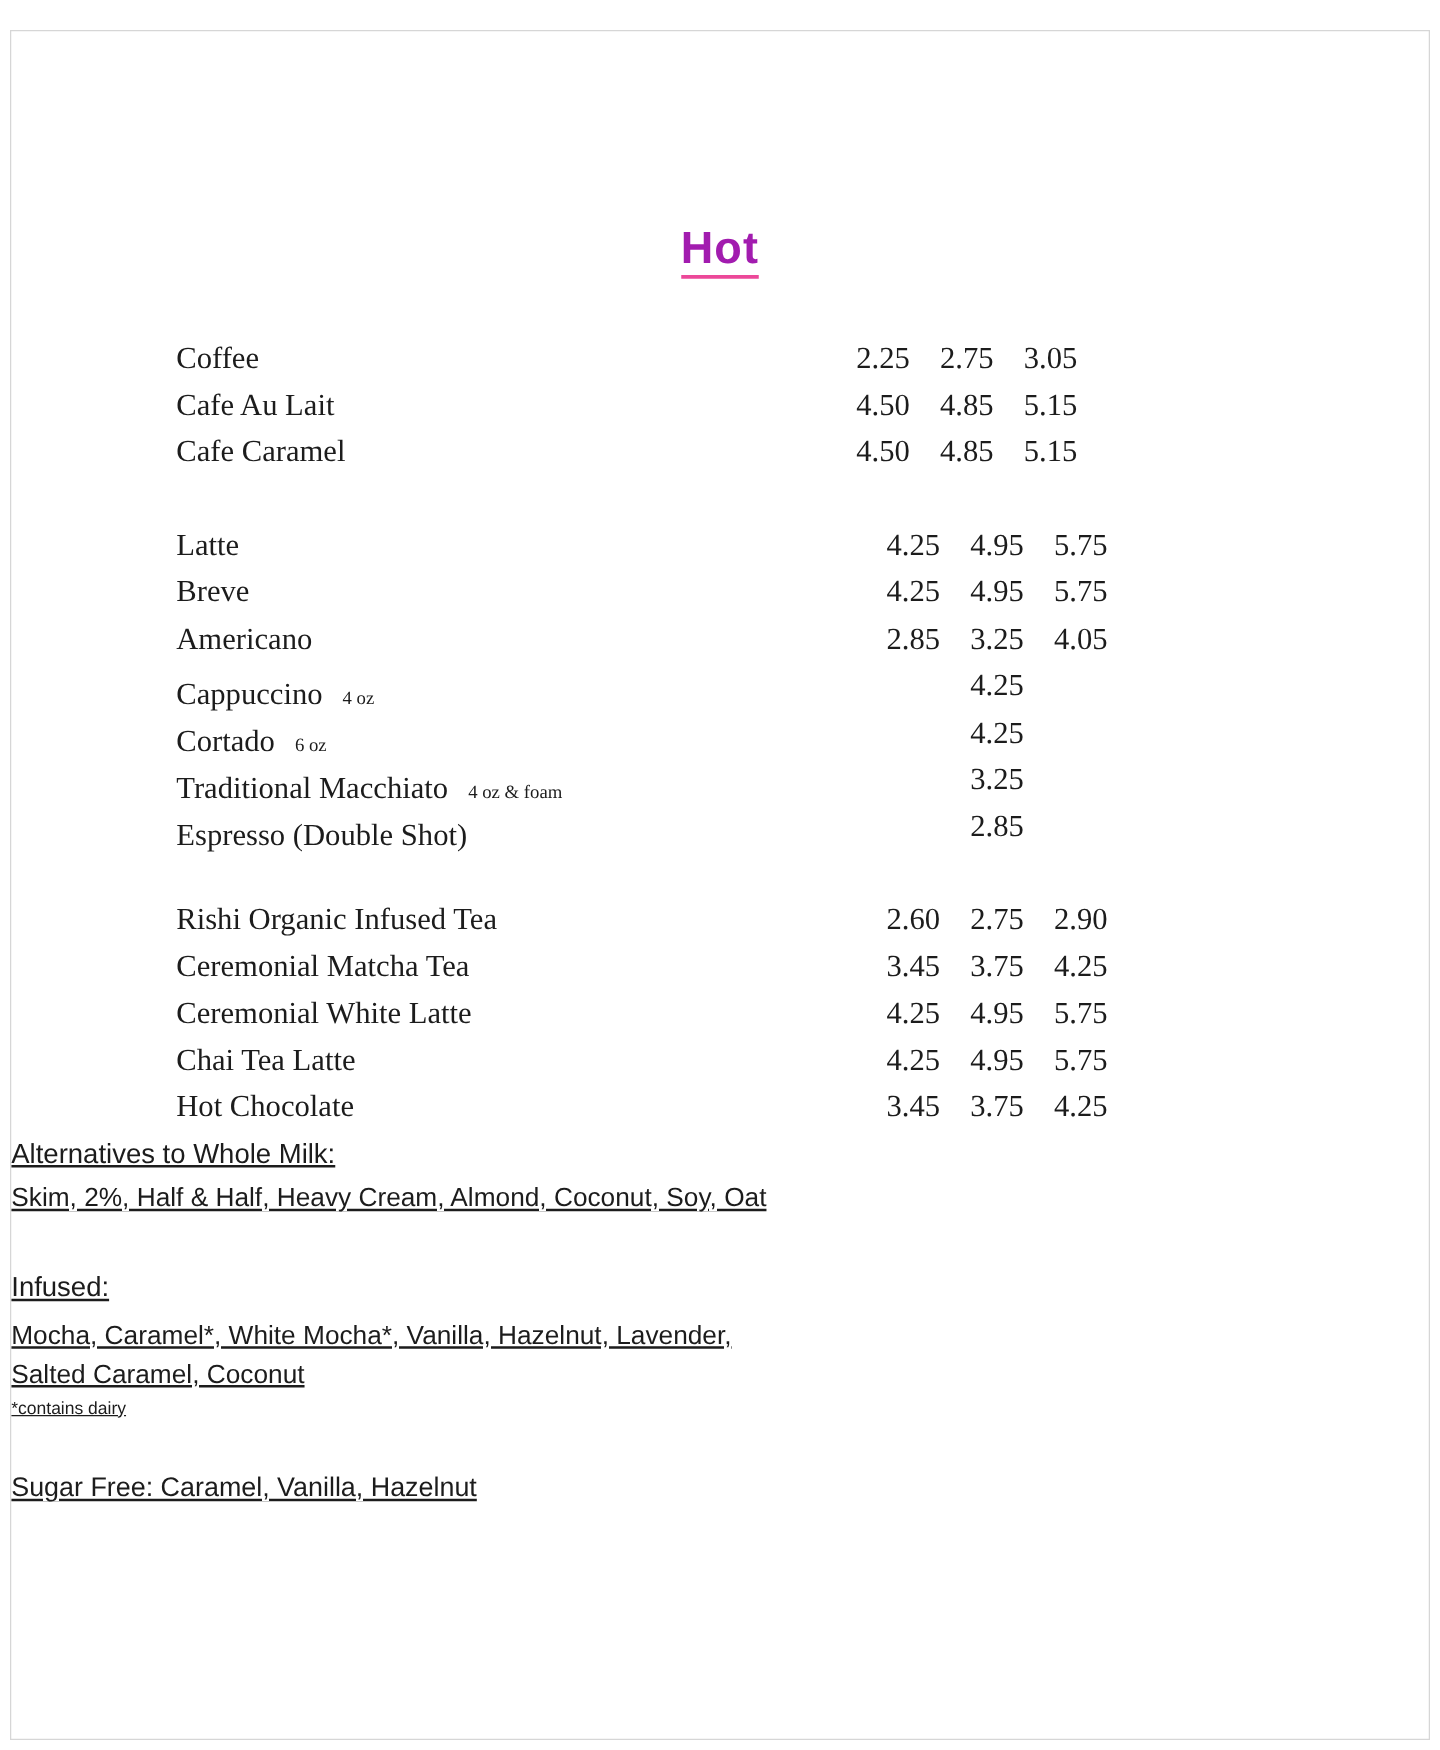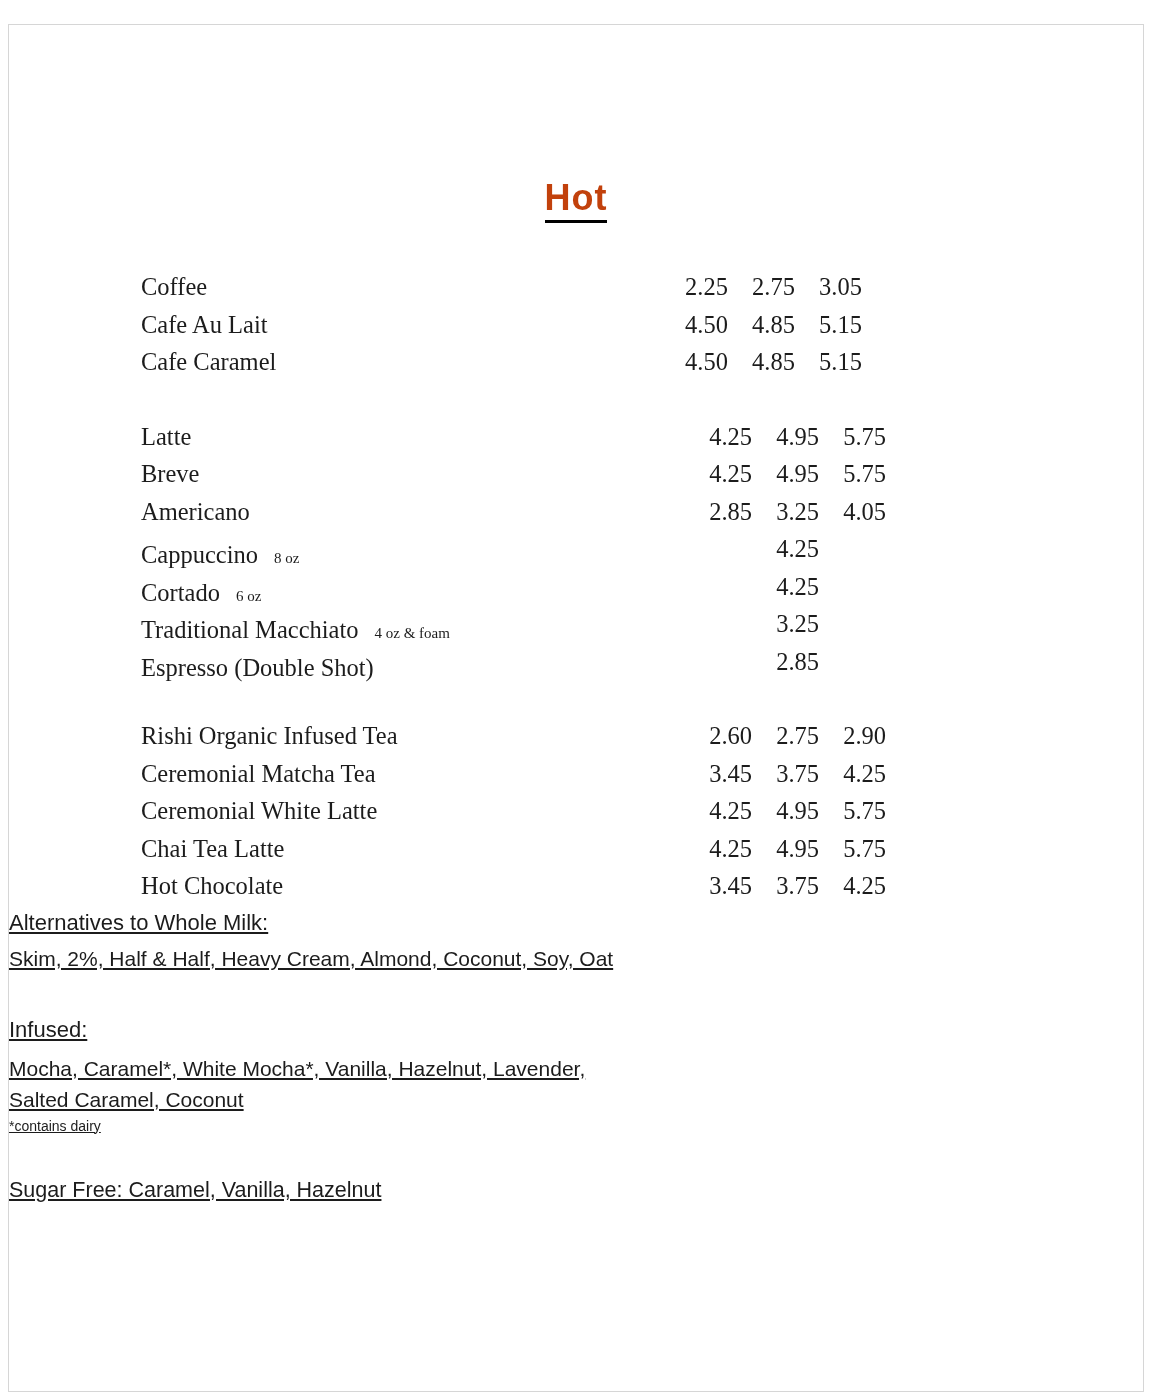--- a/index.html
+++ b/index.html
@@ -20,22 +20,22 @@
   }
   .title-wrap {
     text-align: center;
     margin-top: 152px;
   }
   .title {
     display: inline-block;
     font-size: 36px;
     font-weight: 700;
     letter-spacing: 1px;
-    color: #c2410c;
-    border-bottom: 3px solid #000000;
+    color: #a21caf;
+    border-bottom: 3px solid #ec4899;
     padding-bottom: 1px;
   }
   .menu {
     margin-top: 50px;
   }
   .menu-group + .menu-group {
     margin-top: 37px;
     text-align: right;
   }
   .menu-row {
@@ -170,21 +170,21 @@
           </div>
         <div class="prices">
           <span class="price">2.85</span>
           <span class="price">3.25</span>
           <span class="price">4.05</span>
         </div>
       </div>
       <div class="menu-row">
         <div class="item-name">
             <span>Cappuccino</span>
-            <span class="item-note">8 oz</span>
+            <span class="item-note">4 oz</span>
           </div>
         <div class="prices">
           <span class="price"></span>
           <span class="price">4.25</span>
           <span class="price"></span>
         </div>
       </div>
       <div class="menu-row">
         <div class="item-name">
             <span>Cortado</span>

